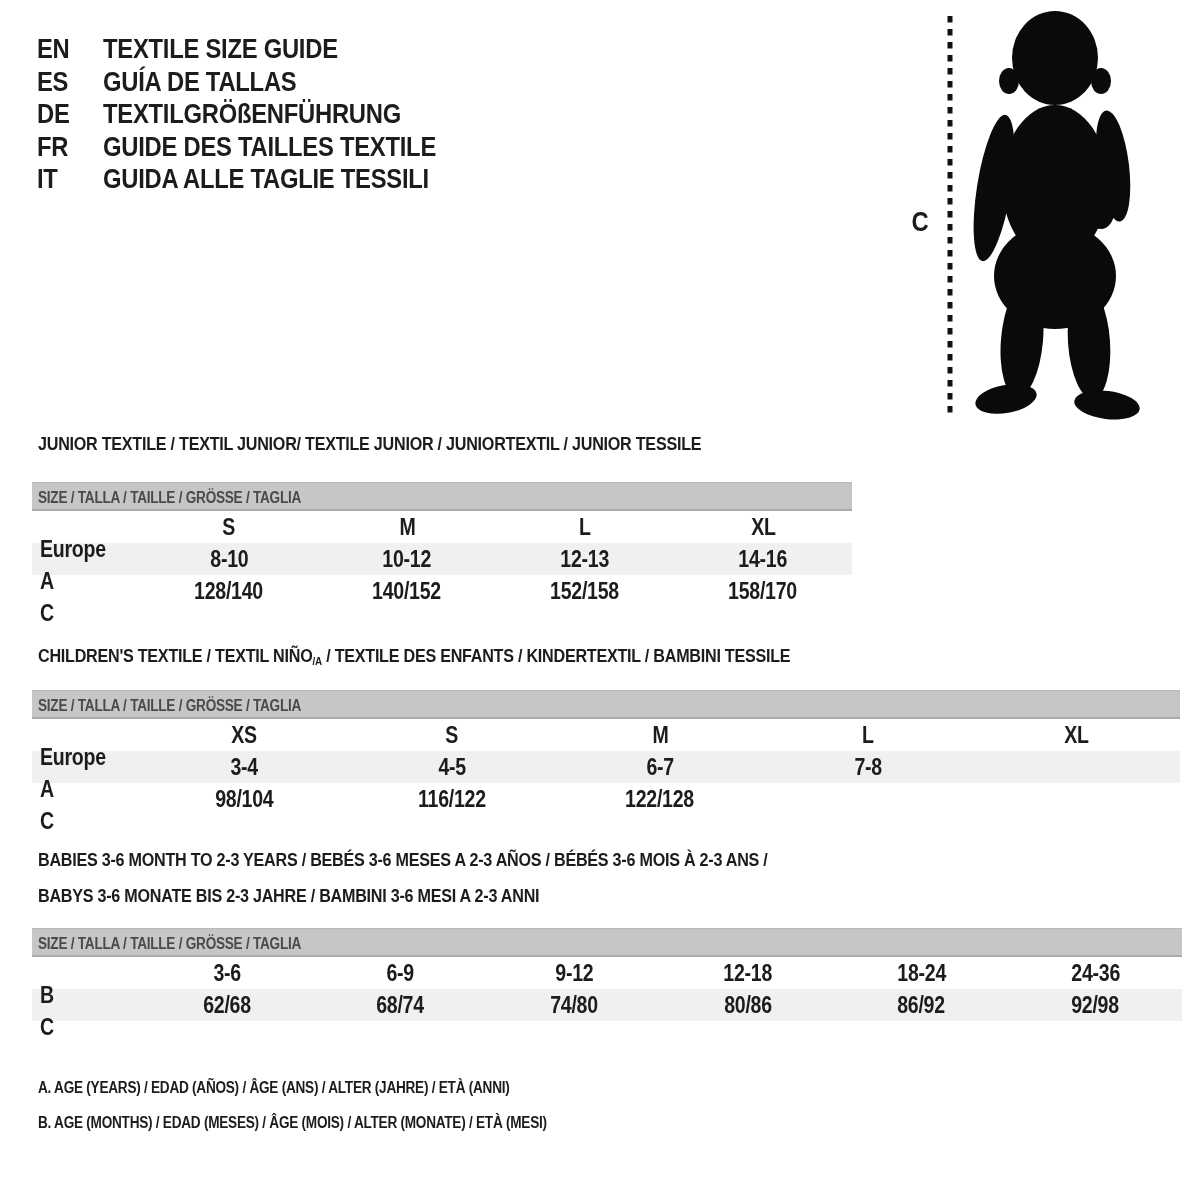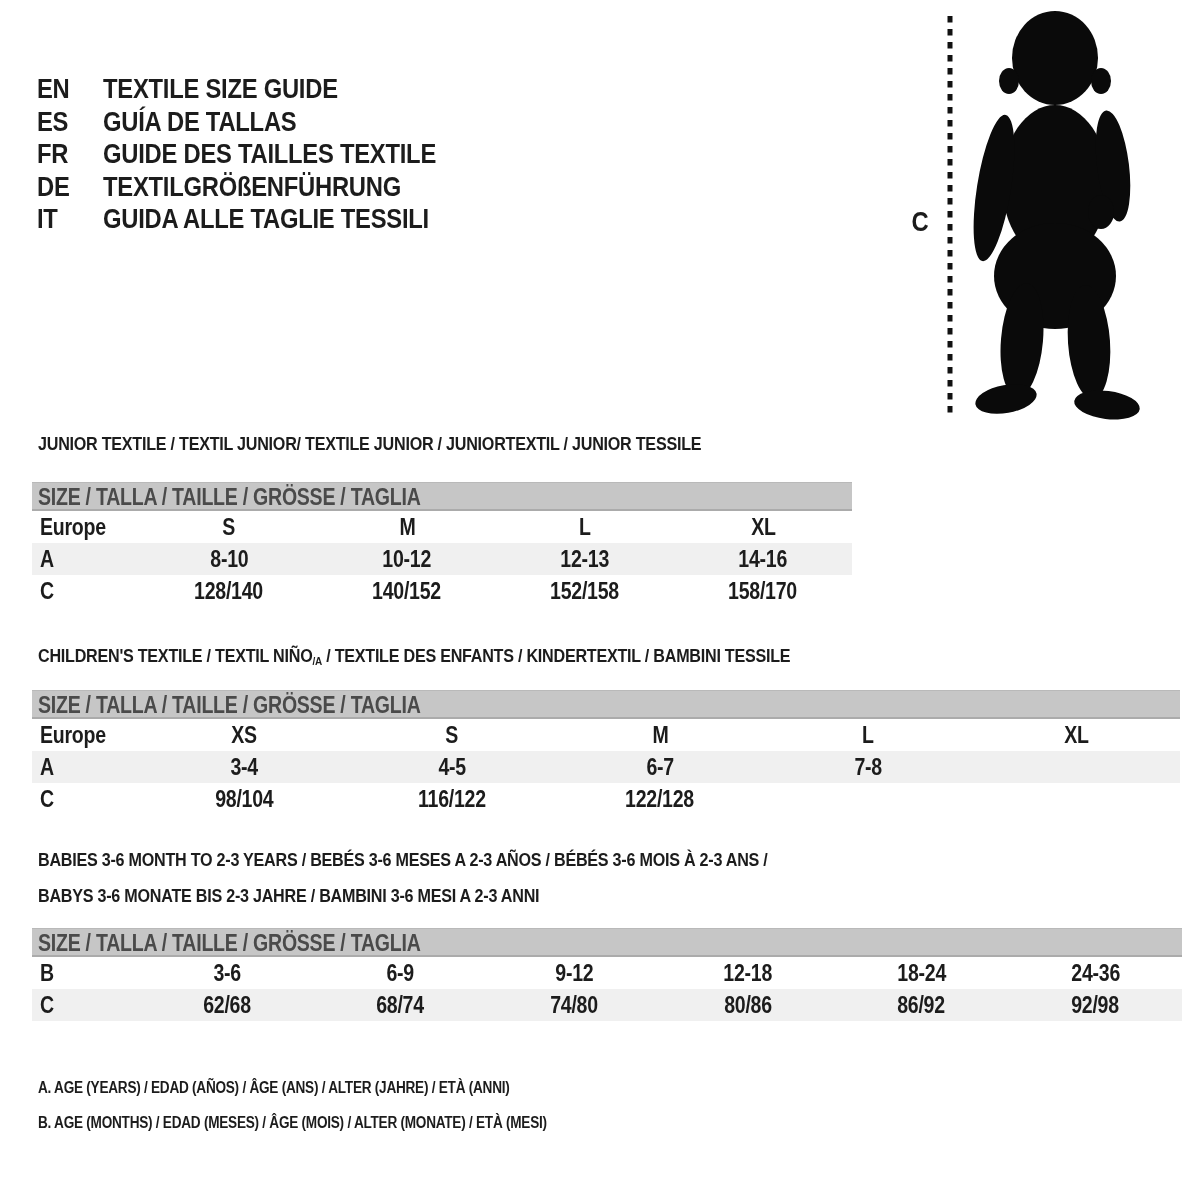--- a/index.html
+++ b/index.html
@@ -8,49 +8,49 @@
     background:var(--page-bg,#ffffff);
     font-family:"Liberation Sans",sans-serif;
     color:var(--text,#1c1c1c);
     font-weight:700;
   }
   
   .cx{display:inline-block;transform:scaleX(0.85);transform-origin:50% 50%;white-space:nowrap;letter-spacing:-0.3px;}
   .cxl{transform-origin:0 50%;}
 
   
-  .lang-header{position:absolute;left:37px;top:33px;margin-top:40px;}
+  .lang-header{position:absolute;left:37px;top:33px;}
   .lang-row{display:flex;height:32.6px;line-height:32.6px;font-size:28px;}
   .lang-code{width:66px;flex:0 0 66px;}
   .lang-title{flex:1;}
 
   
   .figure-svg{position:absolute;left:890px;top:0;width:310px;height:440px;}
   .c-label{position:absolute;left:903px;top:205px;width:34px;text-align:center;font-size:28px;line-height:34px;}
 
   
   .sec-heading{position:absolute;left:38px;height:28px;line-height:28px;font-size:19px;}
   .sub{font-size:0.62em;vertical-align:-0.28em;}
 
   
   .size-table{position:absolute;left:32px;}
   .size-bar{
     height:29px;line-height:29px;
     background:var(--header-bar-bg,#c6c6c6);
     border-top:1px solid #b9b9b9;
     border-bottom:2px solid var(--header-bar-border,#ababab);
     color:var(--bar-text,#4a4a4a);
-    font-size:23px;padding-left:6px;box-sizing:border-box;
+    font-size:16px;padding-left:6px;box-sizing:border-box;
   }
   .t-row{display:grid;height:32px;line-height:32px;font-size:23px;}
   .cols-4{grid-template-columns:108px repeat(4,1fr);}
   .cols-5{grid-template-columns:108px repeat(5,1fr);}
   .cols-6{grid-template-columns:108px repeat(6,1fr);}
   .t-row.shaded{background:var(--row-shaded-bg,#f0f0f0);}
-  .cell-label{text-align:left;padding-left:8px;}
+  .cell-label{text-align:left;padding-left:8px;margin-top:22px;}
   .cell-val{text-align:center;}
 
   
   .legend{position:absolute;left:38px;top:1070px;}
   .legend-line{height:35px;line-height:35px;font-size:16px;}
 </style>
 </head>
 <body>
 
 <div class="page">
@@ -58,26 +58,26 @@
   <div class="lang-header">
     <div class="lang-row">
       <span class="lang-code"><span class="cx cxl">EN</span></span>
       <span class="lang-title"><span class="cx cxl">TEXTILE SIZE GUIDE</span></span>
     </div>
     <div class="lang-row">
       <span class="lang-code"><span class="cx cxl">ES</span></span>
       <span class="lang-title"><span class="cx cxl">GUÍA DE TALLAS</span></span>
     </div>
     <div class="lang-row">
+      <span class="lang-code"><span class="cx cxl">DE</span></span>
+      <span class="lang-title"><span class="cx cxl">TEXTILGRÖßENFÜHRUNG</span></span>
+    </div>
+    <div class="lang-row">
       <span class="lang-code"><span class="cx cxl">FR</span></span>
       <span class="lang-title"><span class="cx cxl">GUIDE DES TAILLES TEXTILE</span></span>
-    </div>
-    <div class="lang-row">
-      <span class="lang-code"><span class="cx cxl">DE</span></span>
-      <span class="lang-title"><span class="cx cxl">TEXTILGRÖßENFÜHRUNG</span></span>
     </div>
     <div class="lang-row">
       <span class="lang-code"><span class="cx cxl">IT</span></span>
       <span class="lang-title"><span class="cx cxl">GUIDA ALLE TAGLIE TESSILI</span></span>
     </div>
   </div>
 
   <svg class="figure-svg" viewBox="0 0 310 440" aria-hidden="true">
     <line x1="60" y1="16" x2="60" y2="416" stroke="#111" stroke-width="5" stroke-dasharray="6.5 6.5"></line>
     <g fill="#0a0a0a" transform="translate(70,8)">

